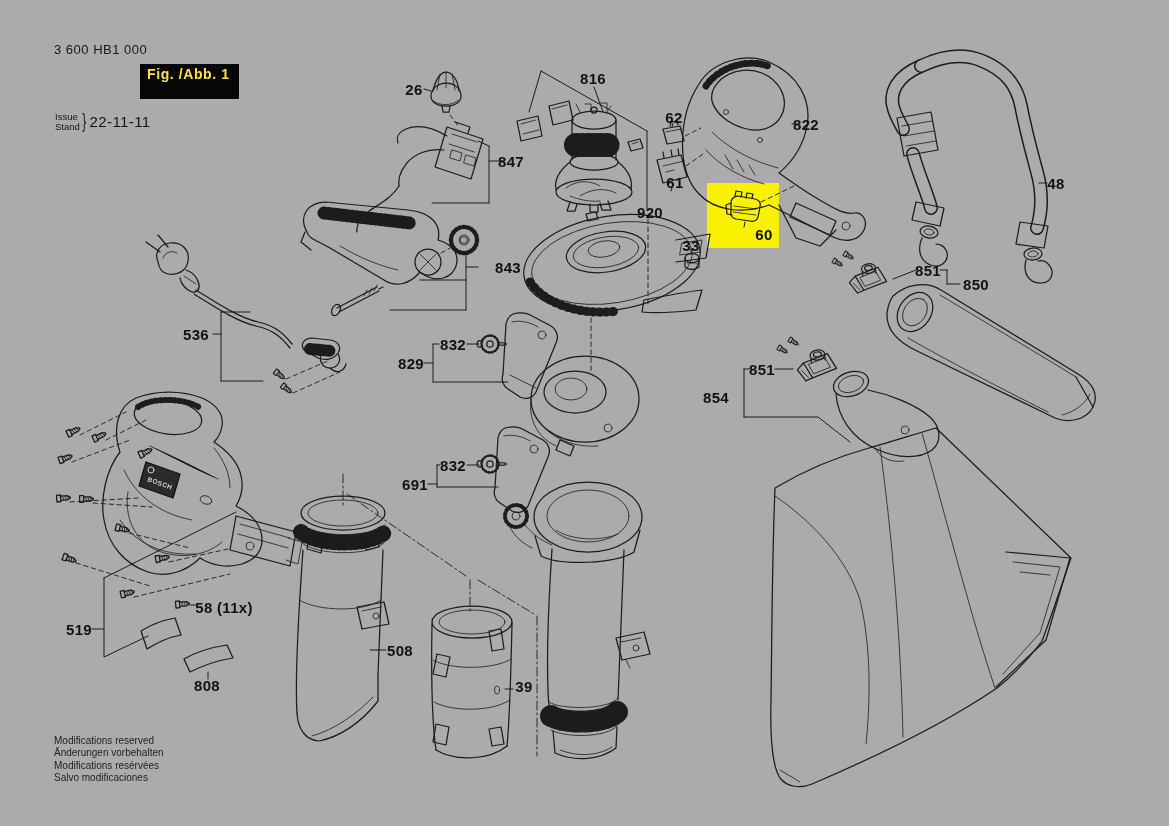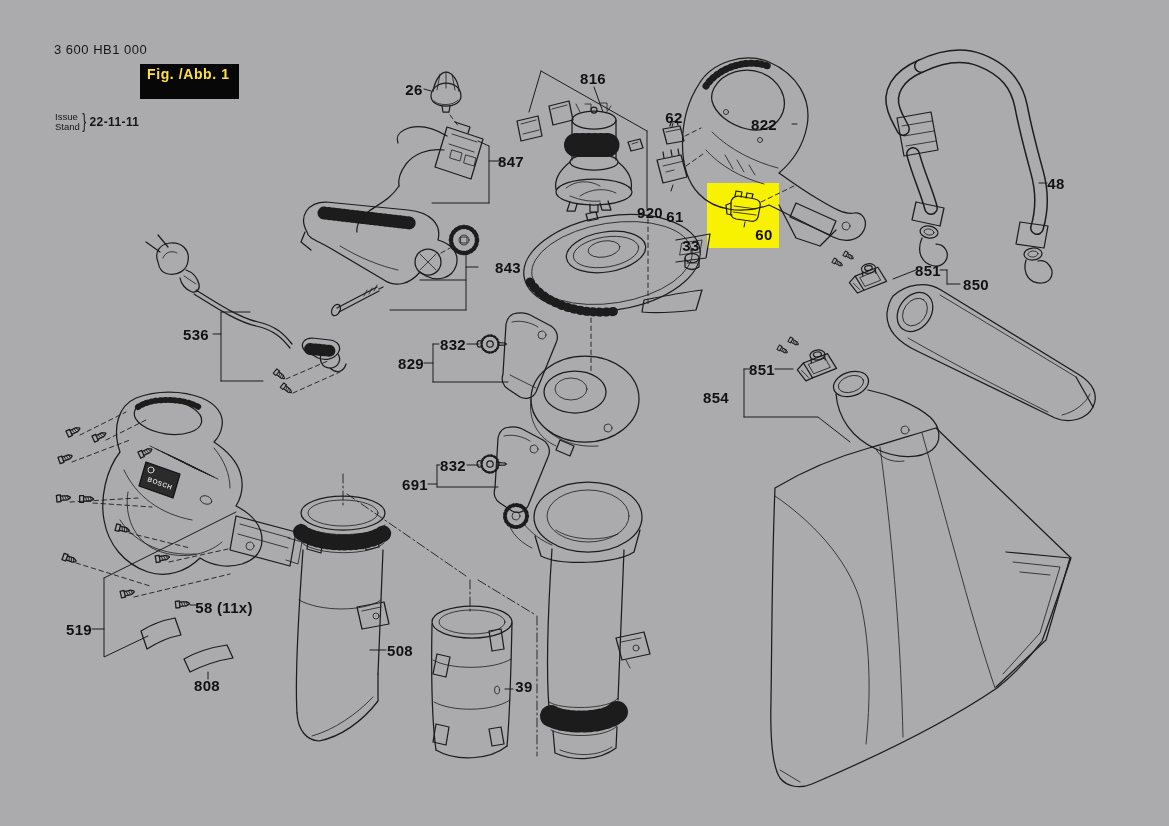--- a/index.html
+++ b/index.html
@@ -16,21 +16,21 @@
   .dash{stroke-dasharray:4.5 3.5;stroke-width:0.9;}
   .ddot{stroke-dasharray:9 3 2 3;stroke-width:0.9;}
   .co{
     position:absolute;transform:translate(-50%,-50%);
     font-size:15px;font-weight:bold;letter-spacing:.3px;white-space:nowrap;color:#111;
   }
   .hdr-model{position:absolute;left:54px;top:42px;font-size:13px;letter-spacing:.5px;}
   .hdr-issue{position:absolute;left:55px;top:62px;display:flex;align-items:center;margin-top:48px;}
   .hdr-issue .two{font-size:9.5px;line-height:9.5px;}
   .hdr-issue .brace{font-size:20px;font-weight:400;margin:0 2px 0 1px;transform:scaleX(.6);}
-  .hdr-issue .date{font-size:12px;font-weight:700;letter-spacing:.4px;}
+  .hdr-issue .date{font-size:15px;font-weight:400;letter-spacing:.4px;}
   .figbadge{
     position:absolute;left:140px;top:64px;background:#070707;color:#fde047;
     font-size:14px;font-weight:bold;padding:2px 9px 17px 7px;letter-spacing:.6px;
   }
   .footer{position:absolute;left:54px;top:735px;font-size:10px;line-height:12.4px;color:#222;}
 </style>
 </head>
 <body>
 
 <div class="stage">
@@ -363,37 +363,43 @@
       <div>Stand</div>
     </div>
     <div class="brace">}</div>
     <div class="date">22-11-11</div>
   </div>
   <div class="figbadge">Fig. /Abb. 1</div>
 
   <div class="co" style="left:414px;top:89px">26</div>
   <div class="co" style="left:593px;top:78px">816</div>
   <div class="co" style="left:674px;top:117px">62</div>
-  <div class="co" style="left:764px;top:124px">822</div>
+  <div class="co" style="left:806px;top:124px">822</div>
   <div class="co" style="left:511px;top:161px">847</div>
-  <div class="co" style="left:675px;top:216px">61</div>
+  <div class="co" style="left:675px;top:182px">61</div>
   <div class="co" style="left:650px;top:212px">920</div>
   <div class="co" style="left:764px;top:234px">60</div>
   <div class="co" style="left:691px;top:245px">33</div>
   <div class="co" style="left:1056px;top:183px">48</div>
   <div class="co" style="left:508px;top:267px">843</div>
   <div class="co" style="left:928px;top:270px">851</div>
   <div class="co" style="left:976px;top:284px">850</div>
   <div class="co" style="left:196px;top:334px">536</div>
   <div class="co" style="left:453px;top:344px">832</div>
   <div class="co" style="left:411px;top:363px">829</div>
   <div class="co" style="left:762px;top:369px">851</div>
   <div class="co" style="left:716px;top:397px">854</div>
   <div class="co" style="left:453px;top:465px">832</div>
   <div class="co" style="left:415px;top:484px">691</div>
   <div class="co" style="left:224px;top:607px">58 (11x)</div>
   <div class="co" style="left:79px;top:629px">519</div>
   <div class="co" style="left:400px;top:650px">508</div>
   <div class="co" style="left:207px;top:685px">808</div>
   <div class="co" style="left:524px;top:686px">39</div>
 
+  <div class="footer">
+    <div>Modifications reserved</div>
+    <div>Änderungen vorbehalten</div>
+    <div>Modifications resérvées</div>
+    <div>Salvo modificaciones</div>
+  </div>
 
 </div>
 
 </body></html>

